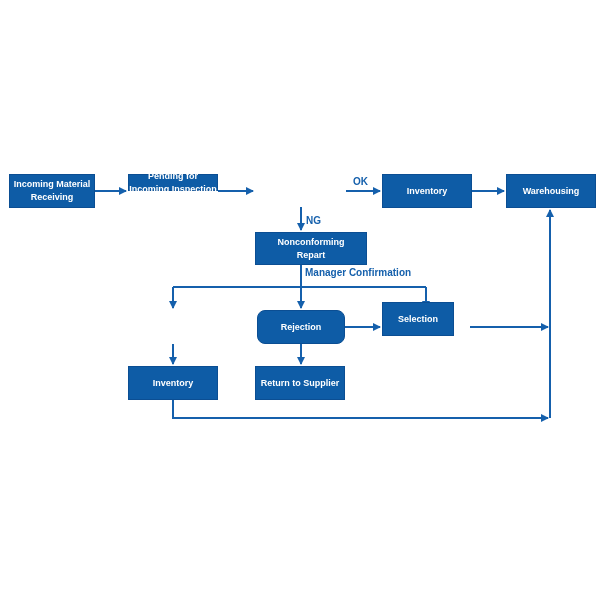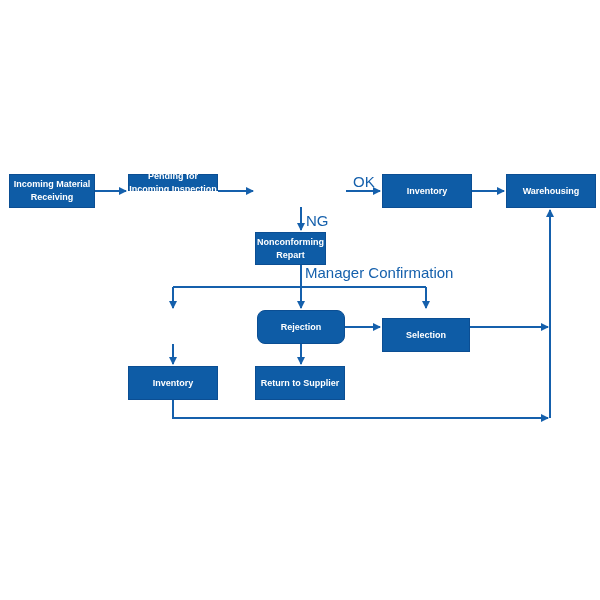--- a/index.html
+++ b/index.html
@@ -23,21 +23,21 @@
     color:var(--node-text);font-size:9px;font-weight:700;line-height:13px;
     display:flex;align-items:center;justify-content:center;text-align:center;
     box-sizing:border-box;white-space:pre-line;padding:0;
   }
   .node.diamond{
     border:none;
     clip-path:polygon(50% 0%,100% 50%,50% 100%,0% 50%);
     background:var(--node-fill);
   }
   .edge-label{
-    position:absolute;color:var(--label-text);font-size:15px;font-weight:400;
+    position:absolute;color:var(--label-text);font-size:10px;font-weight:700;
     white-space:nowrap;line-height:11px;
   }
 </style>
 </head>
 <body>
 
 <div class="stage">
 
   <svg class="connectors" viewBox="0 0 600 600" xmlns="http://www.w3.org/2000/svg">
     <defs>
@@ -67,27 +67,27 @@
 Receiving</div>
 
   <div class="node" style="left:128px;top:174px;width:90px;height:17px;">Pending for
 Incoming Inspection</div>
 
 
   <div class="node" style="left:382px;top:174px;width:90px;height:34px;">Inventory</div>
 
   <div class="node" style="left:506px;top:174px;width:90px;height:34px;">Warehousing</div>
 
-  <div class="node" style="left:255px;top:232px;width:71px;height:33px;">Nonconforming
+  <div class="node" style="left:255px;top:232px;width:112px;height:33px;">Nonconforming
 Repart</div>
 
 
   <div class="node" style="left:257px;top:310px;width:88px;height:34px;border-radius:8px;">Rejection</div>
 
-  <div class="node" style="left:382px;top:318px;width:88px;height:34px;">Selection</div>
+  <div class="node" style="left:382px;top:302px;width:72px;height:34px;">Selection</div>
 
   <div class="node" style="left:128px;top:366px;width:90px;height:34px;">Inventory</div>
 
   <div class="node" style="left:255px;top:366px;width:90px;height:34px;">Return to Supplier</div>
 
   <span class="edge-label" style="left:353px;top:176px;">OK</span>
 
   <span class="edge-label" style="left:306px;top:215px;">NG</span>
 
   <span class="edge-label" style="left:305px;top:267px;">Manager Confirmation</span>

